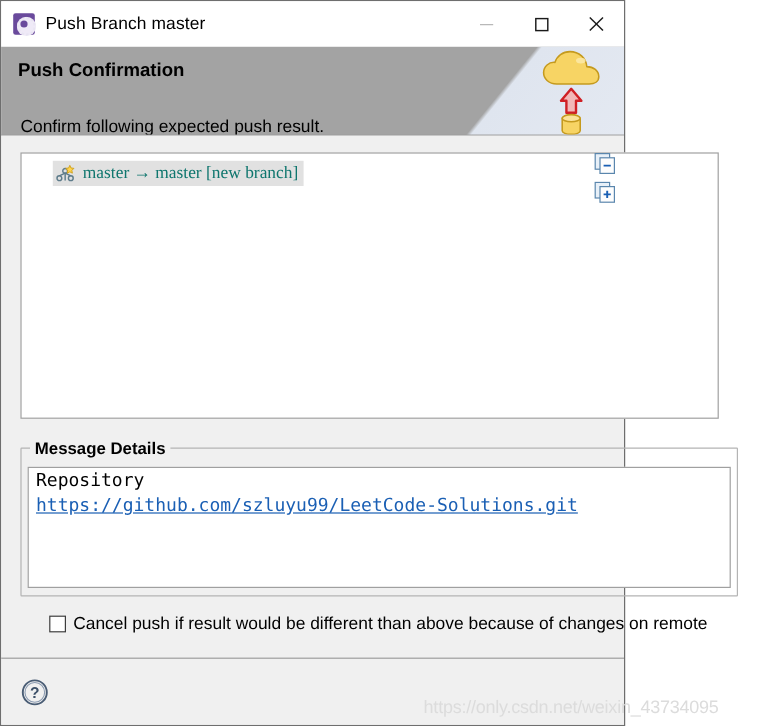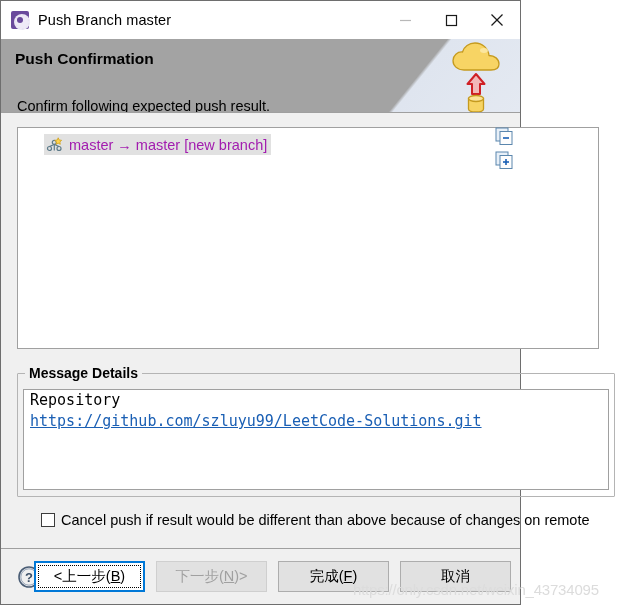--- a/index.html
+++ b/index.html
@@ -134,22 +134,23 @@
     padding: 1px 4px 1px 2px;
     height: 21px;
   }
   .branch-icon {
     width: 17px; height: 16px;
     margin-right: 6px;
     flex: 0 0 auto;
   }
   .tree-label {
     font-size: 14.5px;
-    color: #a21caf;
-    white-space: nowrap;
+    color: #0f766e;
+    white-space: nowrap;
+    font-family: Liberation Serif, serif;
   }
 
   .side-buttons {
     position: absolute;
     right: 4px; top: 14px;
     width: 24px;
     display: flex;
     flex-direction: column;
     gap: 5px;
     align-items: center;
@@ -393,31 +394,17 @@
 
   </div>
 
   <div class="footer">
     <svg class="help-icon" viewBox="0 0 24 24">
       <circle cx="12" cy="12" r="10" fill="#f0f0f0" stroke="#4a5d75" stroke-width="1.6"></circle>
       <circle cx="12" cy="12" r="8.2" fill="none" stroke="#8a9ab0" stroke-width="0.9"></circle>
       <text x="12" y="17" text-anchor="middle" font-family="Liberation Sans, sans-serif" font-size="13" font-weight="bold" fill="#3c5068">?</text>
     </svg>
 
-    <div class="btn-row">
-      <div class="btn primary">
-        <span>&lt;上一步(<u>B</u>)</span>
-      </div>
-      <div class="btn disabled">
-        <span>下一步(<u>N</u>)&gt;</span>
-      </div>
-      <div class="btn">
-        <span>完成(<u>F</u>)</span>
-      </div>
-      <div class="btn">
-        <span>取消</span>
-      </div>
-    </div>
   </div>
 
   <div class="watermark">https://only.csdn.net/weixin_43734095</div>
 
 </div>
 
 </body></html>

